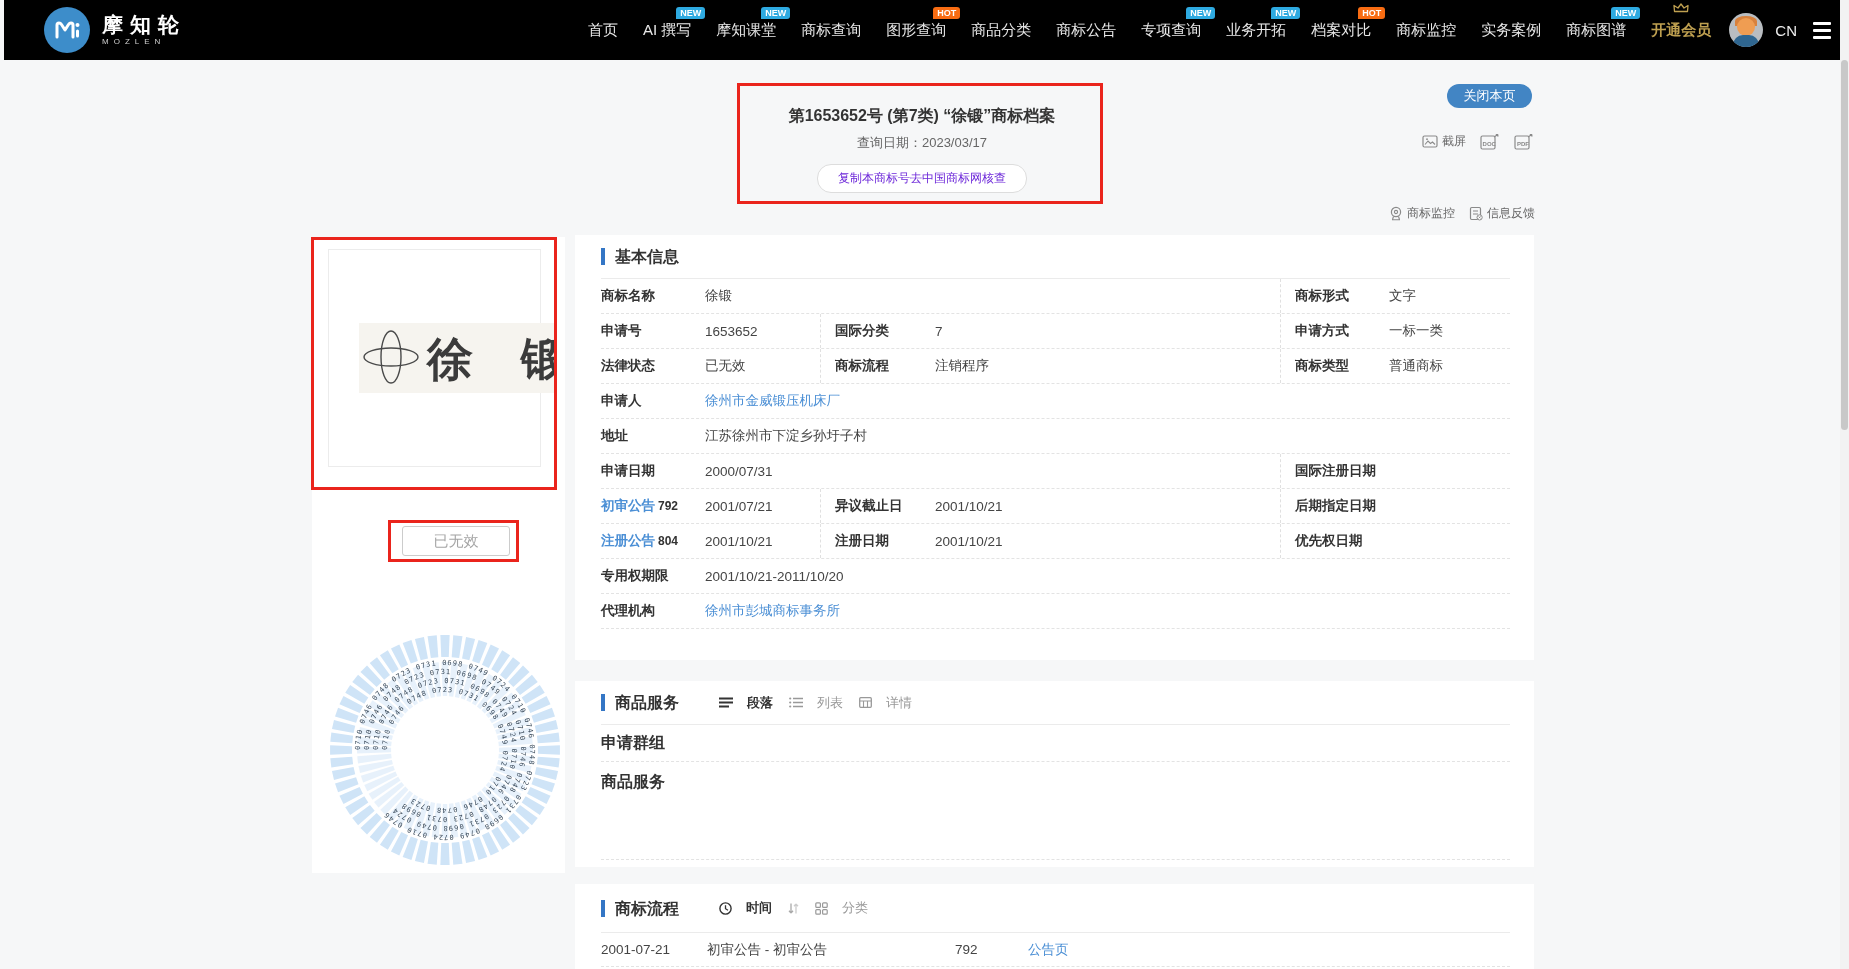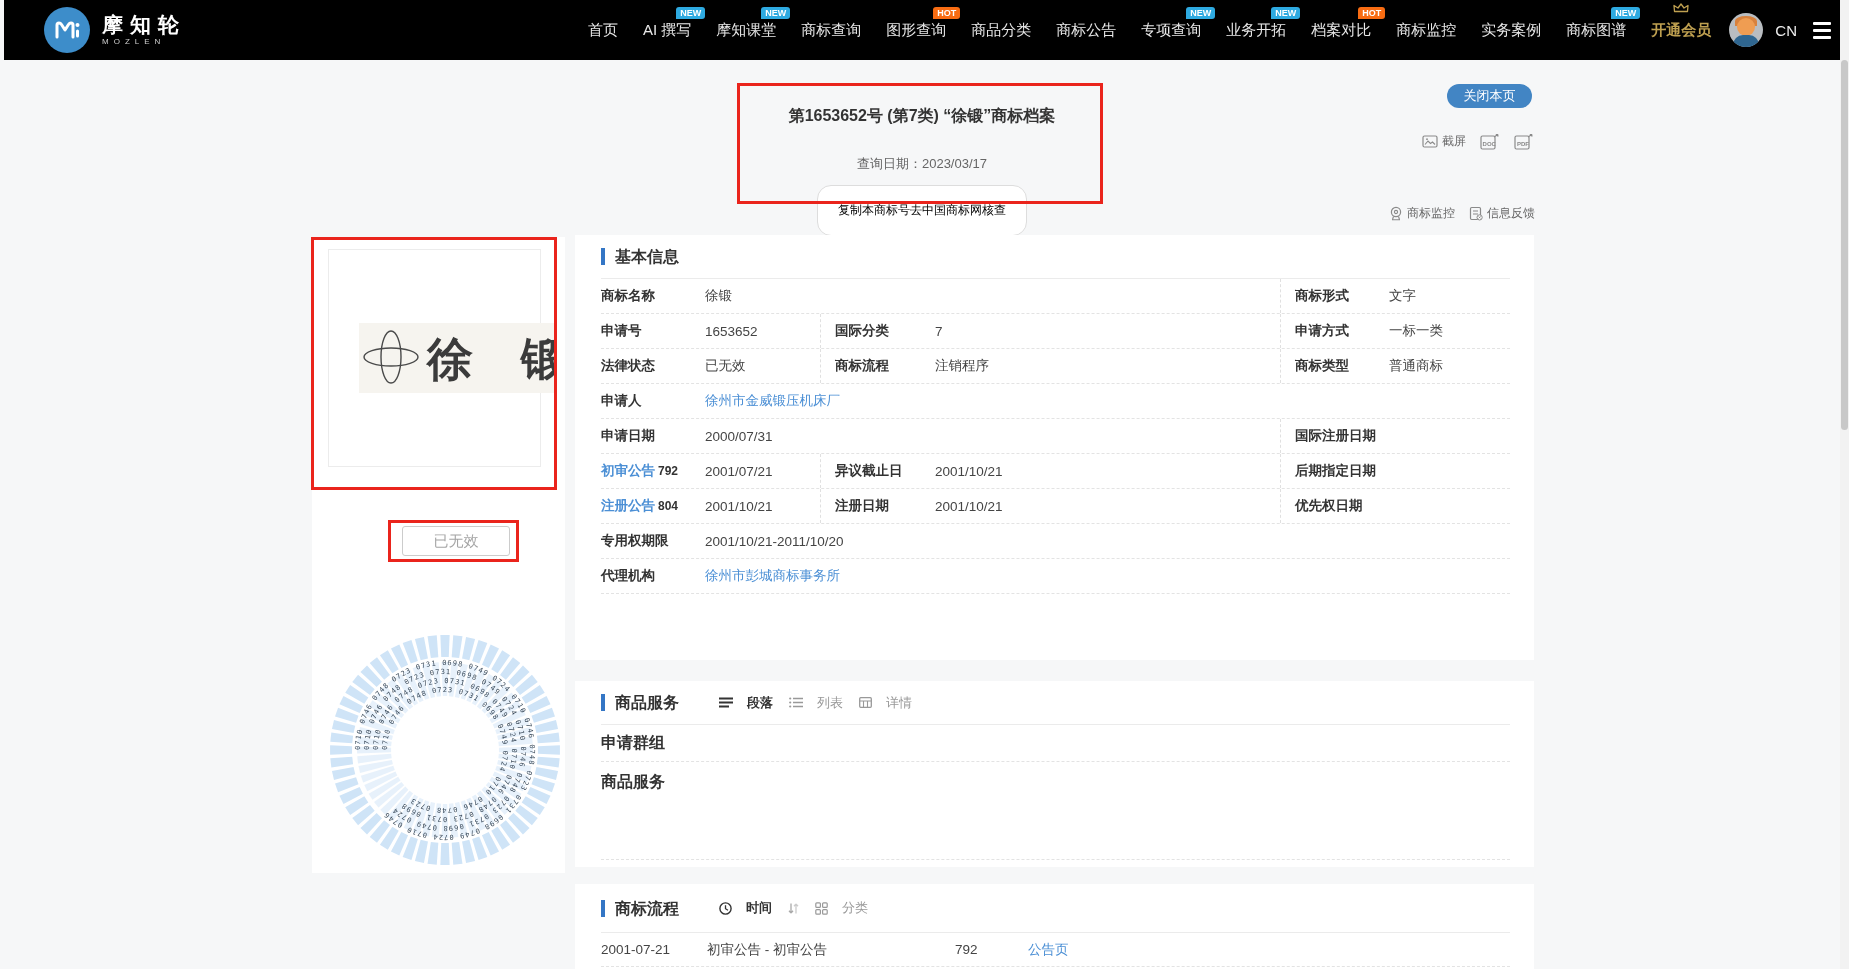--- a/index.html
+++ b/index.html
@@ -29,23 +29,23 @@
   .avatar .head { position:absolute; left:8px; top:5px; width:18px; height:18px; border-radius:50%; background:#ef9d52; }
   .avatar .hair { position:absolute; left:6px; top:3px; width:22px; height:10px; border-radius:50% 50% 0 0; background:#d8813c; }
   .avatar .body { position:absolute; left:4px; top:22px; width:26px; height:14px; border-radius:10px 10px 0 0; background:#2f6690; }
   .lang { color:#eee; font-size:15px; margin-right:16px; cursor:pointer; }
   .hamburger { display:flex; flex-direction:column; gap:4px; cursor:pointer; }
   .hamburger span { width:18px; height:3px; background:#fff; border-radius:1px; }
 
   
   .title-block { position:absolute; left:640px; top:106px; width:564px; text-align:center; }
   .page-title { font-size:16px; font-weight:700; color:#333; }
-  .query-line { margin-top:28px; font-size:13px; color:#666; }
-  .copy-pill { margin-top:12px; display:inline-block; font-size:12px; color:#000000; background:#fff;
-    border:1px solid #ddd; border-radius:14px; padding:16px 20px; cursor:pointer; }
+  .query-line { margin-top:7px; font-size:13px; color:#666; }
+  .copy-pill { margin-top:12px; display:inline-block; font-size:12px; color:#6d28d9; background:#fff;
+    border:1px solid #ddd; border-radius:14px; padding:5px 20px; cursor:pointer; }
   .anno { position:absolute; border:3px solid #ea241c; z-index:9; pointer-events:none; }
   .anno-title { left:737px; top:83px; width:366px; height:121px; }
   .anno-mark { left:311px; top:237px; width:246px; height:253px; }
   .anno-status { left:388px; top:520px; width:131px; height:42px; }
   .close-btn { position:absolute; left:1447px; top:84px; width:85px; height:24px; background:#4285c4;
     color:#fff; font-size:13px; border:none; border-radius:12px; cursor:pointer; }
   .export-row { position:absolute; left:1408px; top:133px; width:126px; display:flex; align-items:center;
     justify-content:flex-end; gap:14px; font-size:12px; color:#666; }
   .export-item { display:flex; align-items:center; gap:4px; cursor:pointer; }
   .tools-row { position:absolute; left:1383px; top:205px; width:152px; display:flex; align-items:center;
@@ -370,20 +370,24 @@
       <span class="val">注销程序</span>
       <span class="lbl sep">商标类型</span>
       <span class="val">普通商标</span>
     </div>
 
     <div class="info-row cols-2">
       <span class="lbl">申请人</span>
       <span class="val"><a class="link">徐州市金威锻压机床厂</a></span>
     </div>
 
+    <div class="info-row cols-2">
+      <span class="lbl">地址</span>
+      <span class="val">江苏徐州市下淀乡孙圩子村</span>
+    </div>
 
     <div class="info-row cols-4">
       <span class="lbl">申请日期</span>
       <span class="val">2000/07/31</span>
       <span class="lbl sep">国际注册日期</span>
       <span class="val"></span>
     </div>
 
     <div class="info-row cols-6">
       <span class="lbl"><a class="link lbl-link">初审公告</a><span class="issue-no">792</span></span>

